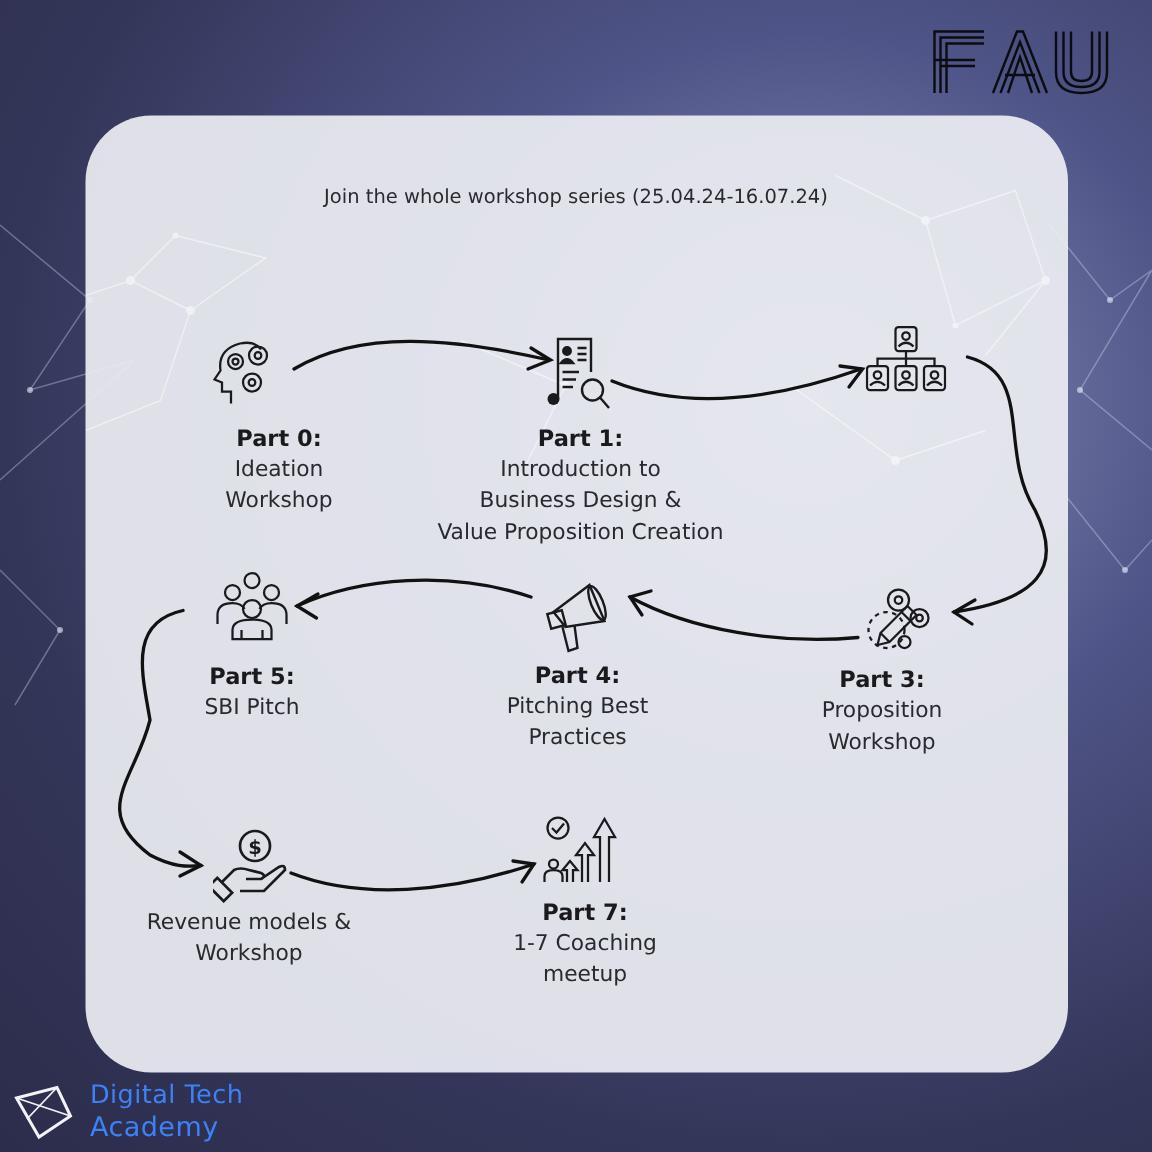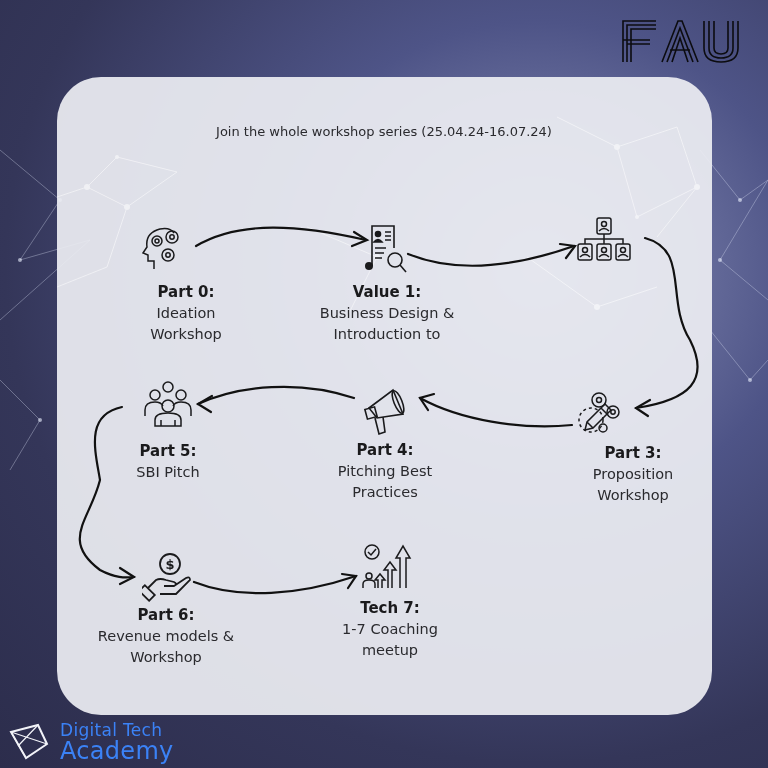--- a/index.html
+++ b/index.html
@@ -12,21 +12,21 @@
     background:rgba(236,237,242,0.93);overflow:hidden;}
   .card .cnet{position:absolute;inset:0;opacity:.55;}
   .headline{position:absolute;left:0;right:0;top:118px;text-align:center;
     font-size:13px;line-height:28px;color:#2a2a2e;font-weight:400;}
   .arrows{position:absolute;left:0;top:0;width:768px;height:768px;pointer-events:none;}
   .step{position:absolute;text-align:center;color:#2a2a2e;font-size:14.5px;line-height:21px;transform:translateX(-50%);white-space:nowrap;}
   .step .title{font-weight:700;font-size:15px;color:#1a1a1c;}
   .icon{position:absolute;transform:translateX(-50%);}
   .dta{position:absolute;left:8px;top:720px;display:flex;align-items:center;gap:10px;}
   .dta .txt{color:#3b82f6;font-size:17px;line-height:21px;letter-spacing:.3px;}
-  .dta .txt .l2{font-size:24px;}
+  .dta .txt .l2{font-size:18px;}
 </style>
 </head>
 <body>
 
 <svg class="net" viewBox="0 0 768 768">
   <g stroke="rgba(220,225,245,0.35)" stroke-width="1" fill="none">
     <polyline points="0,150 60,200 20,260 90,240 0,320"></polyline>
     <polyline points="700,150 740,200 768,180 720,260 768,300"></polyline>
     <polyline points="710,330 750,380 768,360"></polyline>
     <polyline points="0,380 40,420 10,470"></polyline>
@@ -182,47 +182,47 @@
       <path d="M1 46 V42 Q1 38 7 38 Q13 38 13 42 V46"></path>
   </g>
 </svg>
 
 <div class="step" style="left:167px;top:282px;margin-left:19px;">
   <div class="title">Part 0:</div>
   <div>Ideation</div>
   <div>Workshop</div>
 </div>
 <div class="step" style="left:387px;top:282px;">
-  <div class="title">Value 1:</div>
+  <div class="title">Part 1:</div>
+  <div>Introduction to</div>
   <div>Business Design &amp;</div>
-  <div>Introduction to</div>
+  <div>Value Proposition Creation</div>
 </div>
 <div class="step" style="left:598px;top:277px;">
 </div>
-<div class="step" style="left:633px;top:443px;">
+<div class="step" style="left:588px;top:443px;">
   <div class="title">Part 3:</div>
   <div>Proposition</div>
   <div>Workshop</div>
 </div>
 <div class="step" style="left:385px;top:440px;">
   <div class="title">Part 4:</div>
   <div>Pitching Best</div>
   <div>Practices</div>
 </div>
 <div class="step" style="left:168px;top:441px;">
   <div class="title">Part 5:</div>
   <div>SBI Pitch</div>
 </div>
 <div class="step" style="left:166px;top:605px;">
-  <div class="title">Part 6:</div>
   <div>Revenue models &amp;</div>
   <div>Workshop</div>
 </div>
 <div class="step" style="left:390px;top:598px;">
-  <div class="title">Tech 7:</div>
+  <div class="title">Part 7:</div>
   <div>1-7 Coaching</div>
   <div>meetup</div>
 </div>
 
 <div class="dta">
   <svg width="42" height="38" viewBox="0 0 42 38">
     <g fill="none" stroke="#f2f3f8" stroke-width="2">
       <path d="M3 10 L30 3 L39 22 L18 36 Z"></path>
       <path d="M3 10 L39 22 M3 10 L18 36 M30 3 L10 24" stroke-width="1.2"></path>
     </g>

